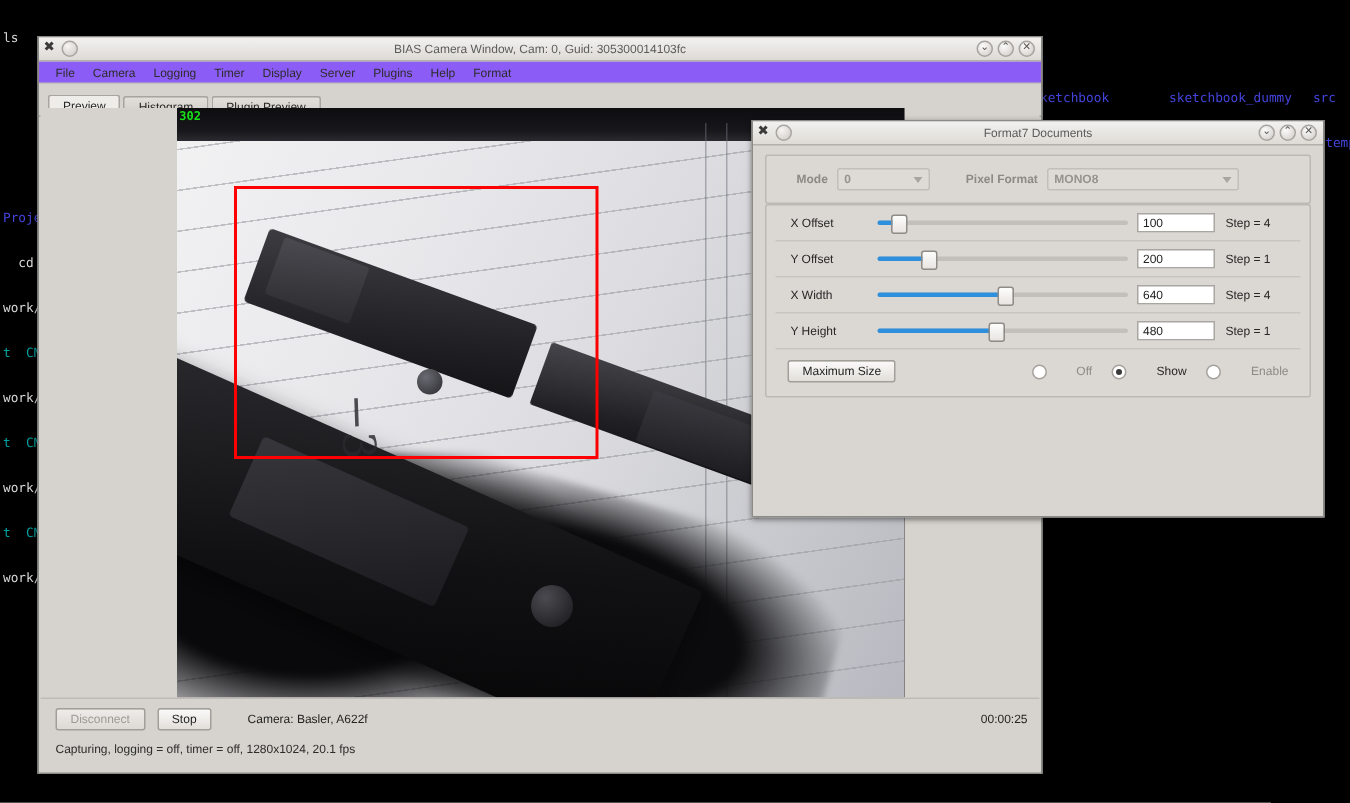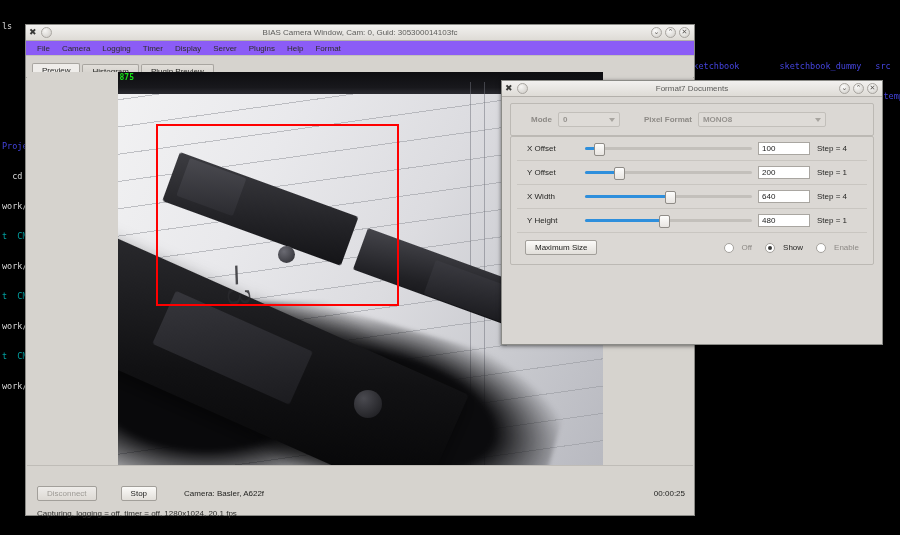--- a/index.html
+++ b/index.html
@@ -221,35 +221,35 @@
     letter-spacing:0px;
     z-index:5;
   }
 
   .statusarea{
     position:absolute;left:1px;right:1px;bottom:1px;height:48px;
     background:#d6d3ce;
     border-top:1px solid #bfbcb7;
   }
   .statusrow1{
-    display:flex;align-items:center;gap:24px;
-    padding:20px 8px 0 10px;
+    display:flex;align-items:center;gap:8px;
+    padding:6px 8px 0 10px;
     font-size:8px;color:#232321;
   }
   .btn{
     font-size:8px;
     padding:2px 9px;
     border:1px solid #a29f9a;
     border-radius:2px;
     background:linear-gradient(#fbfaf8,#e2dfda);
     color:#232321;
     font-family:"Liberation Sans", sans-serif;
   }
   .btn.disabled{color:#9d9a95;background:linear-gradient(#eeece9,#ddd9d4);}
-  .camlabel{margin-left:3px;}
+  .camlabel{margin-left:16px;}
   .timer{margin-left:auto;font-size:8px;color:#232321;}
   .statusrow2{
     padding:8px 8px 0 10px;
     font-size:8px;color:#2c2c2a;
   }
 
   
   #f7{left:501px;top:80px;width:380px;height:263px;background:#d9d6d2;}
   .dlgbody{padding:6px 8px 0 8px;}
   .grouplabel{
@@ -300,21 +300,21 @@
     background:#fff;border:1px solid #a9a6a1;
     padding:1px 3px;
     text-align:left;
   }
   .stepl{width:48px;font-size:8px;color:#262624;padding-left:7px;}
   .dlgfooter{
     display:flex;align-items:center;
     padding:6px 6px 0 6px;
   }
   .radios{margin-left:auto;display:flex;align-items:center;gap:13px;padding-right:6px;}
-  .radio{display:flex;align-items:center;gap:8px;font-size:8px;color:#8d8a86;}
+  .radio{display:flex;align-items:center;gap:20px;font-size:8px;color:#8d8a86;}
   .rdot{
     width:8px;height:8px;border-radius:50%;
     background:#fff;border:1px solid #a5a29d;
     display:inline-block;position:relative;
   }
   .rdot.sel::after{
     content:"";position:absolute;left:2px;top:2px;
     width:4px;height:4px;border-radius:50%;background:#3a3a38;
   }
   .radio.on{color:#262624;}
@@ -389,21 +389,21 @@
       <div class="cal-rod2"></div>
       <div class="cal-jaw-upper"></div>
       <div class="cal-jaw-upper2"></div>
       <div class="cal-body">
         <div class="cal-screen"></div>
       </div>
       <div class="cal-knob"></div>
       <div class="cal-thumb"></div>
       <div class="scribble">−3</div>
       <div class="roi"></div>
-      <div class="framenum">875</div>
+      <div class="framenum">302</div>
     </div>
   </div>
 
   <div class="statusarea">
     <div class="statusrow1">
       <div class="btn disabled">Disconnect</div>
       <div class="btn">Stop</div>
       <div class="camlabel">Camera:  Basler,  A622f</div>
       <div class="timer">00:00:25</div>
     </div>

